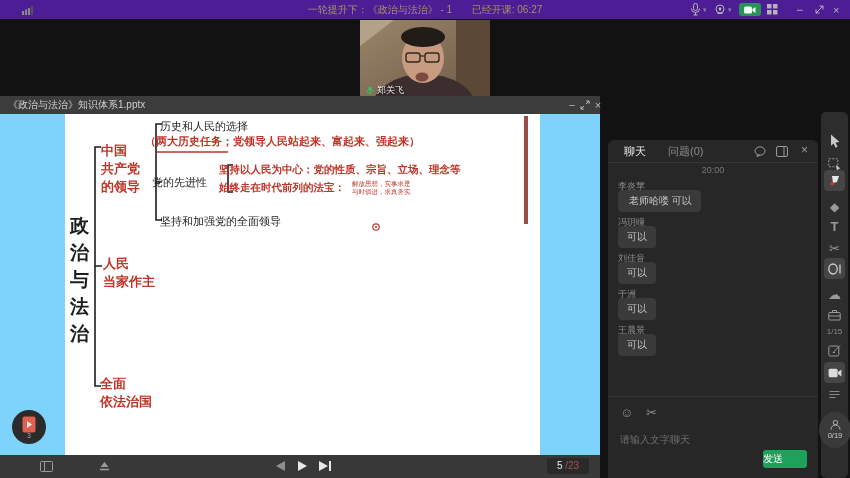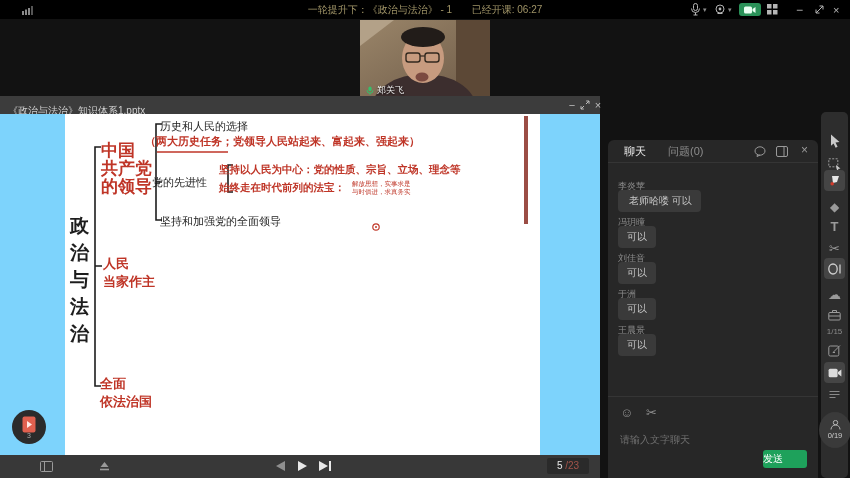--- a/index.html
+++ b/index.html
@@ -2,35 +2,35 @@
 <html><head>
 <meta charset="utf-8">
 <style>
   html,body{margin:0;padding:0;background:#000;}
   #app{position:relative;width:850px;height:478px;background:#121212;overflow:hidden;
        font-family:"Liberation Sans","DejaVu Sans",sans-serif;}
   .abs{position:absolute;}
   .pre{white-space:pre-line;}
 
   
-  .topbar{left:0;top:0;width:850px;height:19px;background:#000000;color:#a09467;}
+  .topbar{left:0;top:0;width:850px;height:19px;background:#4c1d95;color:#a09467;}
   .topbar-title{left:0;top:0;width:100%;height:19px;line-height:19px;text-align:center;font-size:10px;}
   .tb-ic{top:3px;height:13px;display:flex;align-items:center;color:#b5b5b5;font-size:10px;}
   .caret{color:#8a8a8a;font-size:7px;}
   .greenbtn{left:739px;top:3px;width:22px;height:13px;background:#2a9158;border-radius:3px;
             display:flex;align-items:center;justify-content:center;}
 
   
   .webcam{left:360px;top:20px;width:130px;height:86px;background:#000;}
   .cam-name{left:6px;top:64px;display:flex;align-items:center;gap:3px;color:#f0f0f0;font-size:9px;
             text-shadow:0 1px 2px rgba(0,0,0,.8);}
 
   
   .winbar{left:0;top:96px;width:600px;height:18px;background:#3c3c3c;color:#cfcfcf;}
-  .winbar-title{left:8px;top:0;height:18px;line-height:18px;font-size:10px;margin-top:6px;}
+  .winbar-title{left:8px;top:0;height:18px;line-height:18px;font-size:10px;}
   .winctl{top:0;height:18px;line-height:18px;font-size:11px;color:#bdbdbd;text-align:center;width:14px;}
   .content{left:0;top:114px;width:600px;height:341px;background:#7dd3fc;}
   .slide{left:65px;top:0;width:475px;height:341px;background:#ffffff;}
   .red{color:#bf3527;font-weight:bold;}
   .blk{color:#1d1d1d;}
   .bottombar{left:0;top:455px;width:600px;height:23px;background:#383838;}
   .bb-ic{top:4px;height:14px;display:flex;align-items:center;}
   .pagebadge{left:547px;top:3px;width:42px;height:16px;background:#2a2a2a;border-radius:2px;
              font-size:10px;line-height:16px;text-align:center;color:#e8e8e8;}
   .docfab{left:12px;top:410px;width:34px;height:34px;border-radius:50%;background:#2b2b2b;
@@ -173,21 +173,21 @@
     </svg>
 
     <div class="abs blk" style="left:160px;top:5px;font-size:11px;">历史和人民的选择</div>
     <div class="abs red" style="left:145px;top:20px;font-size:11px;">（两大历史任务；党领导人民站起来、富起来、强起来）</div>
     <div class="abs red pre" style="left:219px;top:49px;font-size:10.5px;">坚持以人民为中心：党的性质、宗旨、立场、理念等</div>
     <div class="abs blk" style="left:152px;top:61px;font-size:11px;">党的先进性</div>
     <div class="abs red" style="left:219px;top:67px;font-size:10.5px;">始终走在时代前列的法宝：</div>
     <div class="abs red pre" style="left:352px;top:66px;font-size:6.5px;line-height:8px;font-weight:normal;">解放思想，实事求是
 与时俱进，求真务实</div>
     <div class="abs blk" style="left:160px;top:100px;font-size:11px;">坚持和加强党的全面领导</div>
-    <div class="abs red pre" style="left:101px;top:28px;font-size:17px;line-height:18px;">中国
+    <div class="abs red pre" style="left:101px;top:28px;font-size:13px;line-height:18px;">中国
 共产党
 的领导</div>
     <div class="abs blk pre" style="left:70px;top:98px;font-size:19px;line-height:27px;font-weight:bold;font-family:'Liberation Serif','DejaVu Serif',serif;">政
 治
 与
 法
 治</div>
     <div class="abs red pre" style="left:103px;top:141px;font-size:13px;line-height:18px;">人民
 当家作主</div>
     <div class="abs red pre" style="left:100px;top:261px;font-size:13px;line-height:18px;">全面
@@ -249,20 +249,21 @@
       </div>
       <div class="abs" style="right:30px;top:6px;">
         <svg width="12" height="11" viewBox="0 0 12 11">
             <rect x="0.5" y="0.5" width="11" height="10" rx="1.5" fill="none" stroke="#9a9a9a"></rect>
             <path d="M8 0.5 v10" stroke="#9a9a9a"></path>
           </svg>
       </div>
       <div class="abs" style="right:10px;top:3px;color:#9a9a9a;font-size:12px;">×</div>
     </div>
 
+    <div class="abs chat-time">20:00</div>
 
     <div class="abs msg-name" style="top:40px;">李炎苹</div>
     <div class="abs bubble" style="top:50px;padding-left:11px;">老师哈喽 可以</div>
 
     <div class="abs msg-name" style="top:76px;">冯玥曈</div>
     <div class="abs bubble" style="top:86px;">可以</div>
 
     <div class="abs msg-name" style="top:112px;">刘佳音</div>
     <div class="abs bubble" style="top:122px;">可以</div>
 

